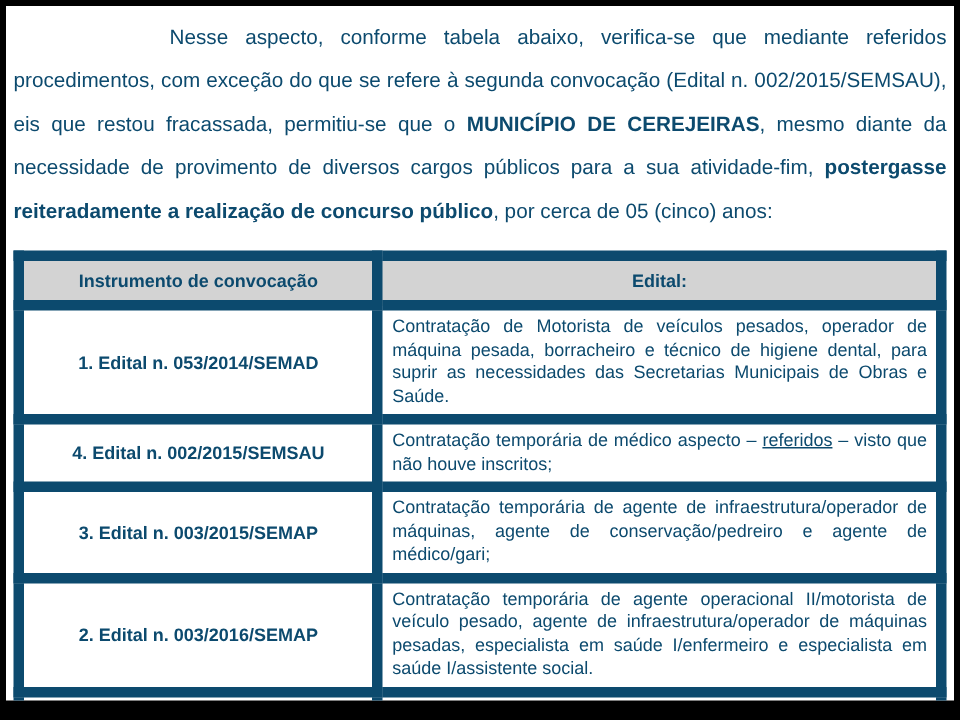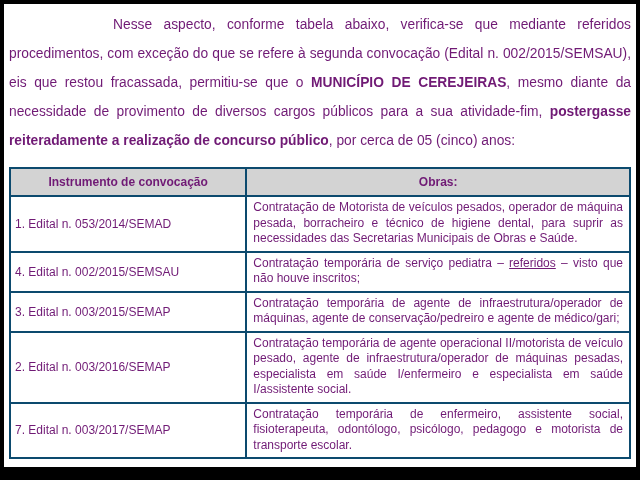--- a/index.html
+++ b/index.html
@@ -6,49 +6,50 @@
   .page {
     position: relative;
     width: 640px; height: 480px;
     box-sizing: border-box;
     background: #ffffff;
     border: 4px solid #000;
     border-bottom-width: 13px;
     padding: 6px 5px 0 5px;
     overflow: hidden;
     font-family: "Liberation Sans", sans-serif;
-    color: #701a75;
+    color: #0c4a6e;
   }
   .intro {
     margin: 0;
     font-size: 13.8px;
     line-height: 29px;
     text-align: justify;
     text-indent: 104px;
   }
   .intro .b { font-weight: bold; }
   .doc-table {
     width: 100%;
     border-collapse: collapse;
     margin-top: 12px;
     table-layout: fixed;
     border: 2px solid #000;
   }
-  .doc-table th, .doc-table td { border: 2px solid #0c4a6e; }
+  .doc-table th, .doc-table td { border: 7px solid #0c4a6e; }
   .doc-table th {
     background: #d3d3d3;
     font-size: 12px;
     font-weight: bold;
     text-align: center;
     padding: 6px 4px;
   }
   .doc-table th.w1 { width: 36.5%; }
   td.col-instr {
-    font-weight: normal;
+    font-weight: bold;
     font-size: 12px;
+    text-align: center;
     vertical-align: middle;
     padding: 3px 4px;
   }
   td.col-obj {
     font-size: 12px;
     line-height: 15.5px;
     text-align: justify;
     vertical-align: middle;
     padding: 3px 6px 4px 6px;
   }
@@ -57,31 +58,31 @@
 </head>
 <body>
 
 <div class="page">
   <p class="intro"><span>Nesse aspecto, conforme tabela abaixo, verifica-se que mediante referidos procedimentos, com exceção do que se refere à segunda convocação (Edital n. 002/2015/SEMSAU), eis que restou fracassada, permitiu-se que o </span><span class="b">MUNICÍPIO DE CEREJEIRAS</span><span>, mesmo diante da necessidade de provimento de diversos cargos públicos para a sua atividade-fim, </span><span class="b">postergasse reiteradamente a realização de concurso público</span><span>, por cerca de 05 (cinco) anos:</span></p>
 
   <table class="doc-table">
     <thead>
       <tr>
         <th class="w1">Instrumento de convocação</th>
-        <th>Obras:</th>
+        <th>Edital:</th>
       </tr>
     </thead>
     <tbody>
         <tr>
           <td class="col-instr">1. Edital n. 053/2014/SEMAD</td>
           <td class="col-obj"><span>Contratação de Motorista de veículos pesados, operador de máquina pesada, borracheiro e técnico de higiene dental, para suprir as necessidades das Secretarias Municipais de Obras e Saúde.</span></td>
         </tr>
         <tr>
           <td class="col-instr">4. Edital n. 002/2015/SEMSAU</td>
-          <td class="col-obj"><span>Contratação temporária de serviço pediatra – </span><span class="u">referidos</span><span> – visto que não houve inscritos;</span></td>
+          <td class="col-obj"><span>Contratação temporária de médico aspecto – </span><span class="u">referidos</span><span> – visto que não houve inscritos;</span></td>
         </tr>
         <tr>
           <td class="col-instr">3. Edital n. 003/2015/SEMAP</td>
           <td class="col-obj"><span>Contratação temporária de agente de infraestrutura/operador de máquinas, agente de conservação/pedreiro e agente de médico/gari;</span></td>
         </tr>
         <tr>
           <td class="col-instr">2. Edital n. 003/2016/SEMAP</td>
           <td class="col-obj"><span>Contratação temporária de agente operacional II/motorista de veículo pesado, agente de infraestrutura/operador de máquinas pesadas, especialista em saúde I/enfermeiro e especialista em saúde I/assistente social.</span></td>
         </tr>
         <tr>

